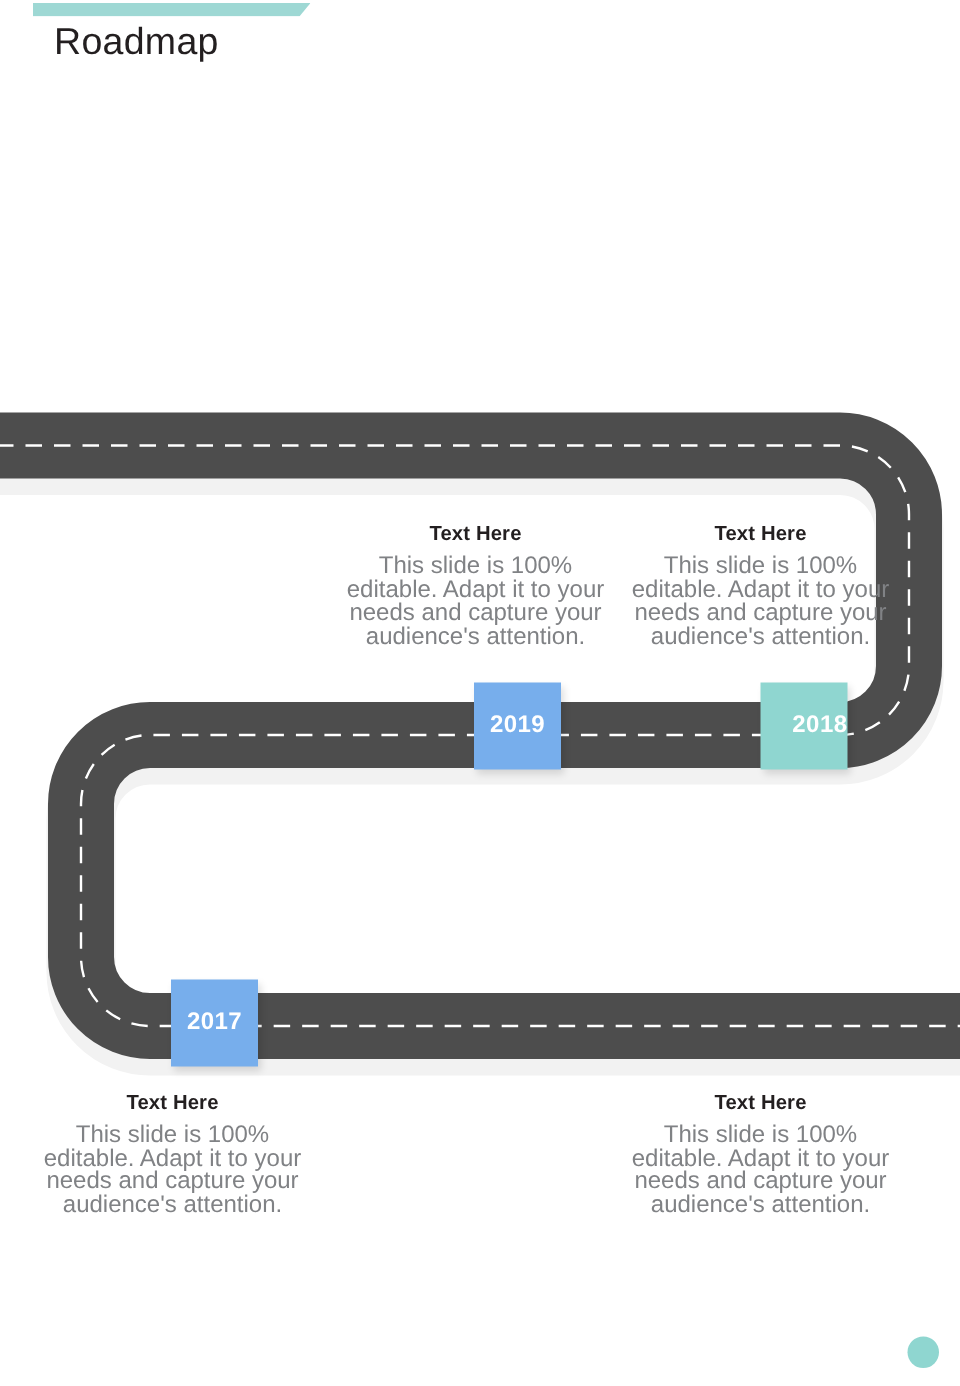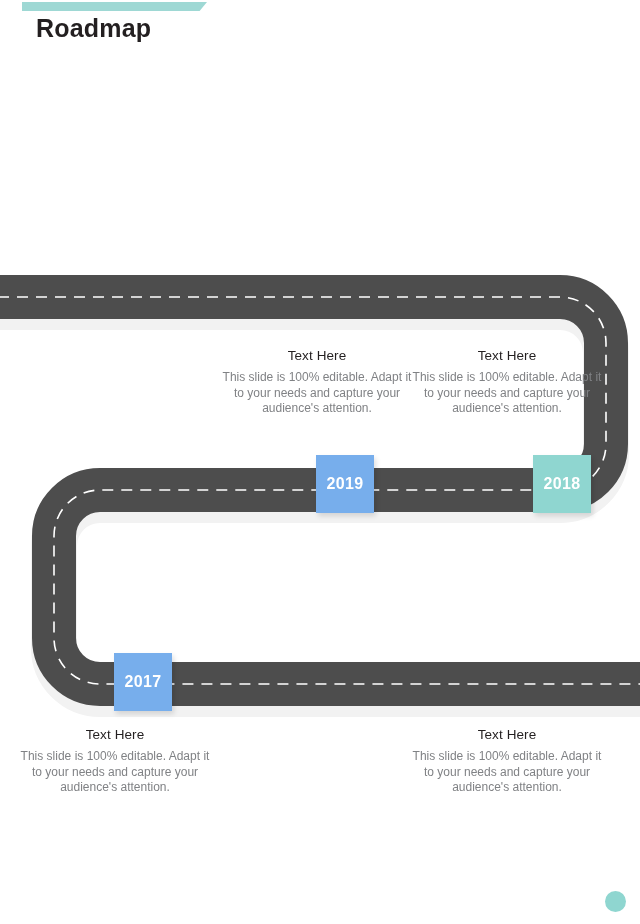--- a/index.html
+++ b/index.html
@@ -28,21 +28,21 @@
     width: 185px;
     height: 9px;
     background: #9ed8d4;
     clip-path: polygon(0 0, 100% 0, 96% 100%, 0 100%);
   }
   .page-title {
     position: absolute;
     left: 36px;
     top: 14px;
     font-size: 25px;
-    font-weight: bold;
+    font-weight: normal;
     color: #231f20;
     letter-spacing: 0.2px;
     white-space: nowrap;
   }
 
   
   .road-layer {
     position: absolute;
     left: 0;
     top: 0;
@@ -70,27 +70,27 @@
   .chip-teal { background: #8fd6d0; }
 
   
   .text-block {
     position: absolute;
     width: 190px;
     text-align: center;
   }
   .tb-heading {
     font-size: 13.5px;
-    font-weight: normal;
+    font-weight: bold;
     color: #231f20;
     margin: 0 0 7px 0;
     letter-spacing: 0.1px;
   }
   .tb-body {
-    font-size: 12px;
+    font-size: 16px;
     line-height: 15.5px;
     color: #808285;
     margin: 0;
   }
 
   
   .corner-dot {
     position: absolute;
     width: 21px;
     height: 21px;
@@ -148,21 +148,21 @@
                L 54 638
                A 46 46 0 0 0 100 684
                L 680 684" fill="none" stroke="#ffffff" stroke-width="1.6" stroke-dasharray="11 8" stroke-linecap="butt"></path>
     </g>
   </svg>
 
   <div class="year-chip chip-blue" style="left:288px; top:455px;">
     <span>2019</span>
   </div>
 
-  <div class="year-chip chip-teal" style="left:505px; top:455px;">
+  <div class="year-chip chip-teal" style="left:479px; top:455px;justify-content:flex-end;">
     <span>2018</span>
   </div>
 
   <div class="year-chip chip-blue" style="left:86px; top:653px;align-items:center;">
     <span>2017</span>
   </div>
 
 
   <div class="text-block" style="left:222px; top:348px;">
     <p class="tb-heading">Text Here</p>

